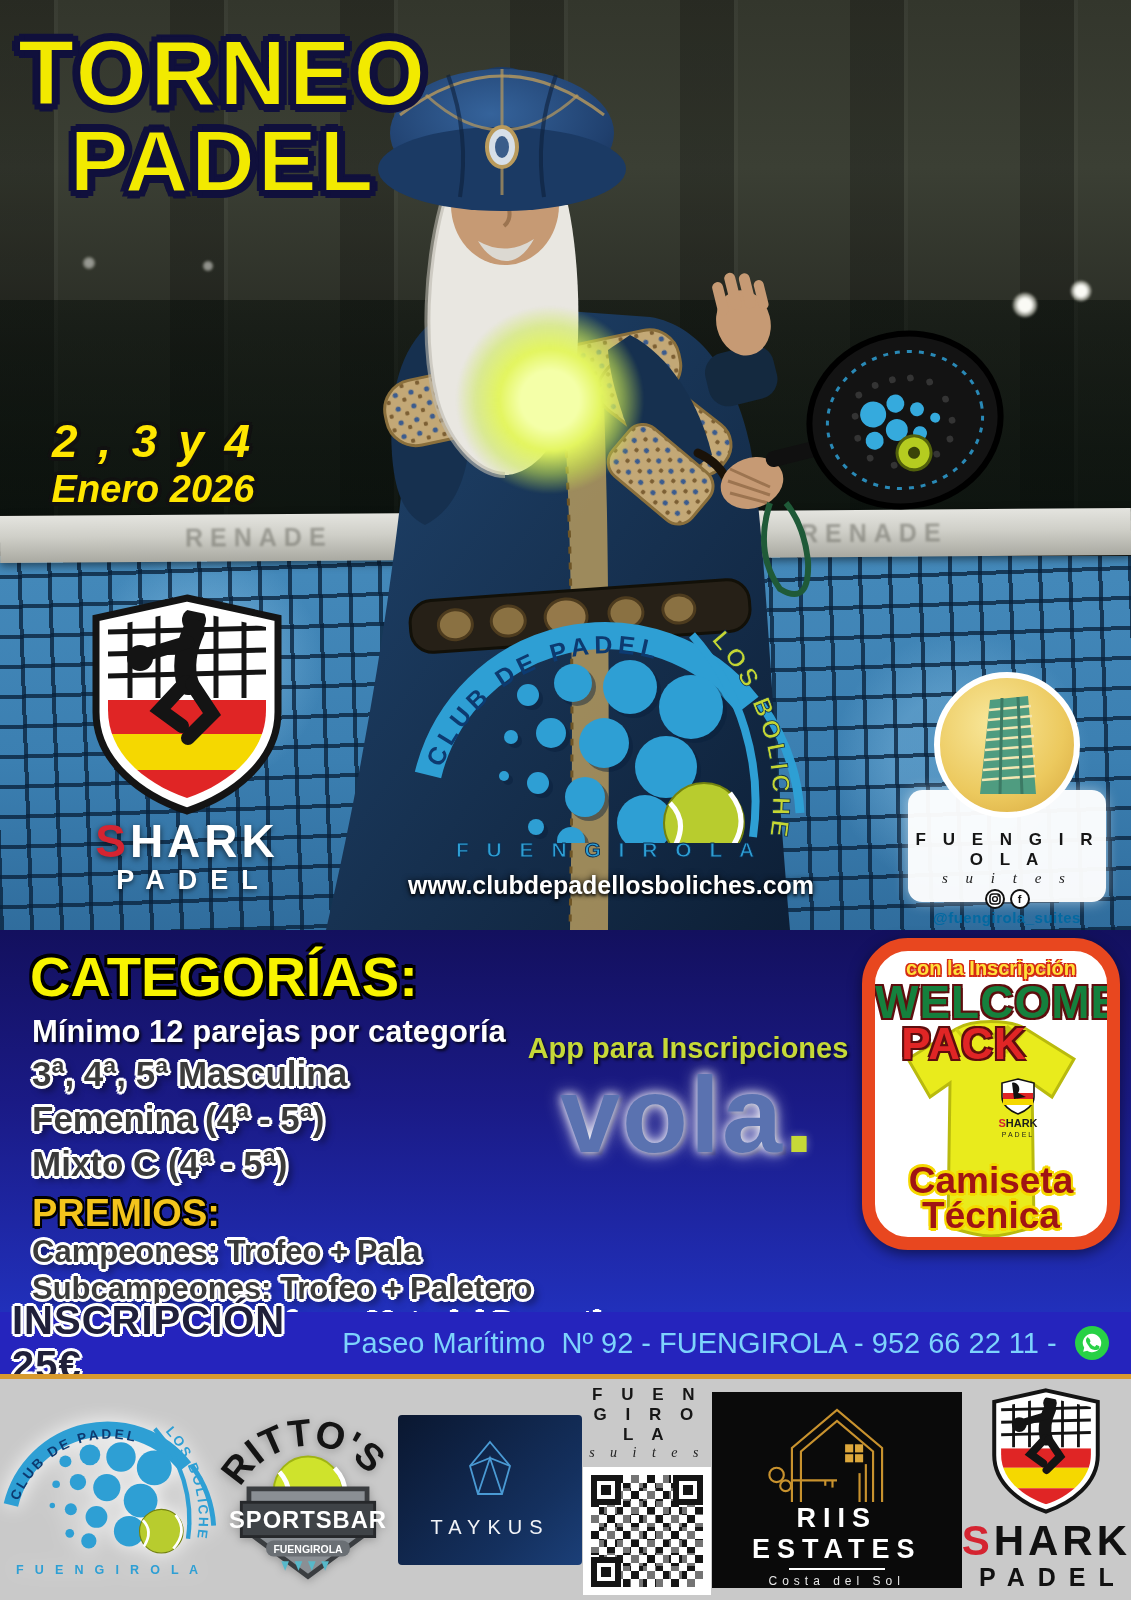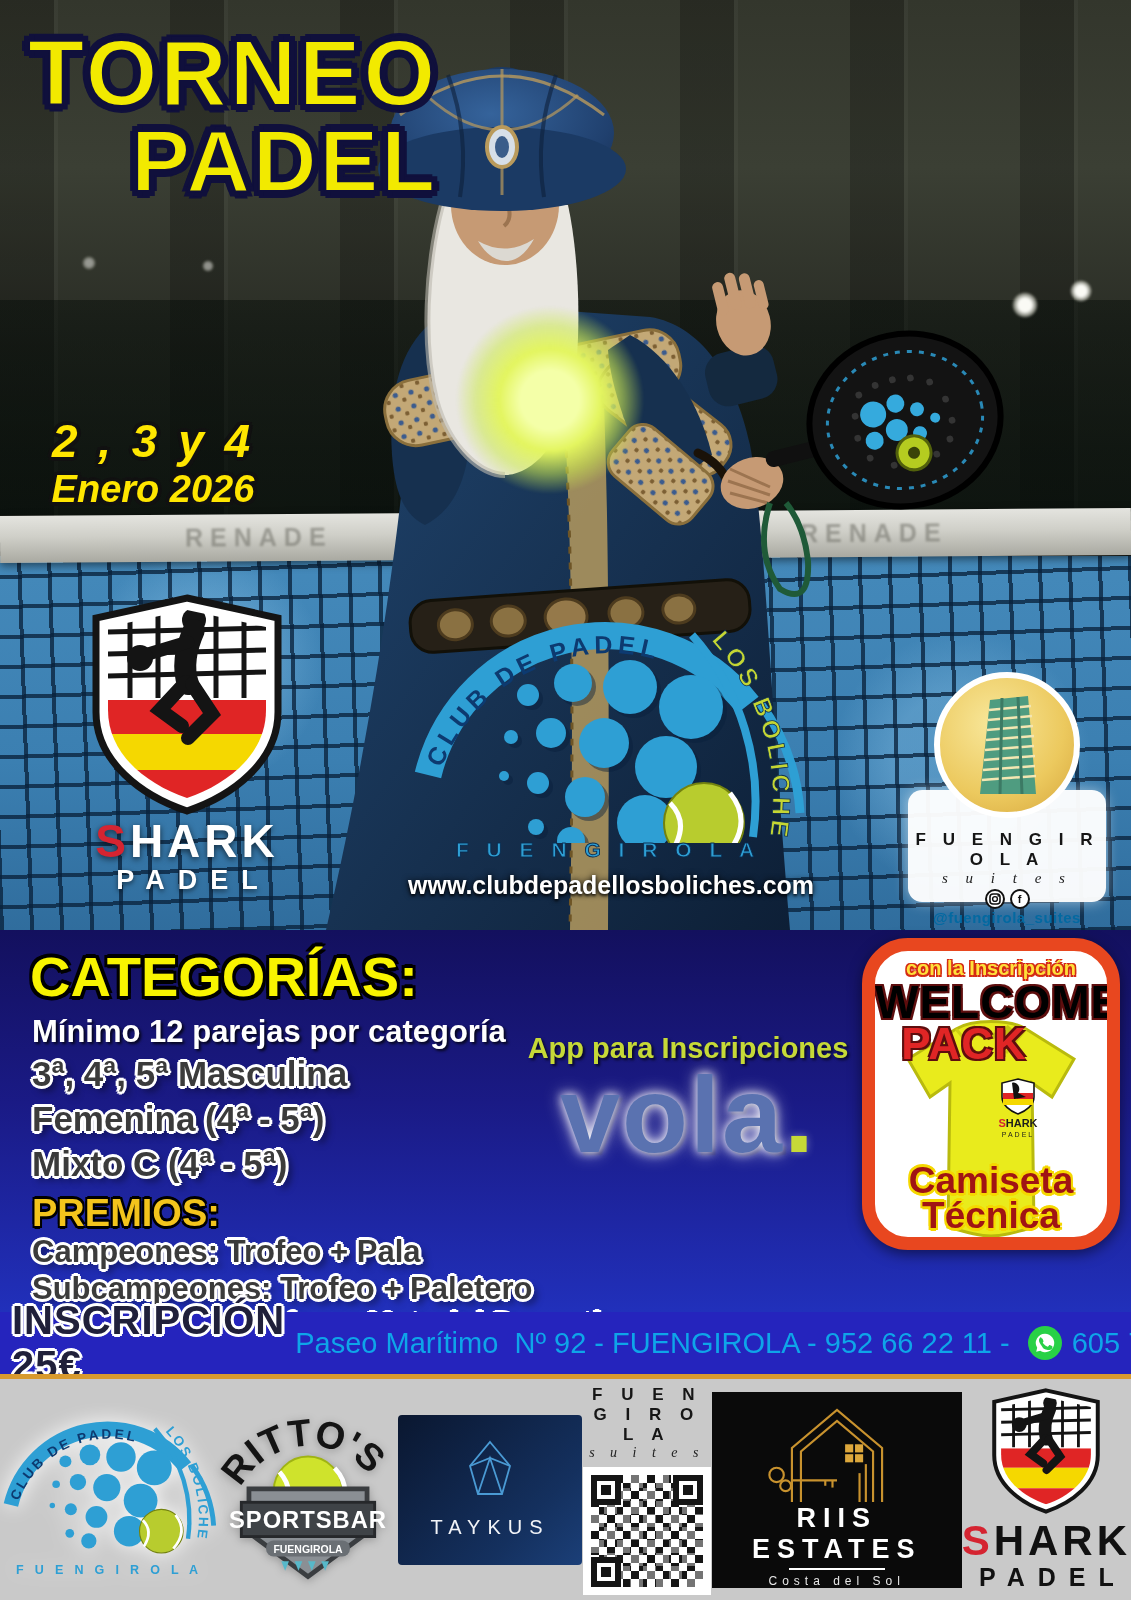--- a/index.html
+++ b/index.html
@@ -32,21 +32,21 @@
       linear-gradient(180deg,#4489ba 0%, #3b7fb1 55%, #306d9d 100%); }
   .mesh { position:absolute; inset:0;
     background:
       repeating-linear-gradient(88deg, rgba(9,34,60,.78) 0 4px, rgba(9,34,60,0) 4px 30px),
       repeating-linear-gradient(-2deg, rgba(9,34,60,.78) 0 4px, rgba(9,34,60,0) 4px 30px); }
   .ball { position:absolute; left:455px; top:305px; width:190px; height:190px; z-index:6; border-radius:50%;
     background:radial-gradient(circle, #f4ffa8 0 22%, #e3f55f 38%, rgba(205,235,80,.55) 55%, rgba(190,225,70,0) 70%);
     filter:blur(1px); }
   .man { position:absolute; left:230px; top:55px; z-index:4; }
   
-  .title { position:absolute; z-index:10; text-align:right; font-weight:800; line-height:.98;
+  .title { position:absolute; z-index:10; text-align:center; font-weight:800; line-height:.98;
     color:#f2ea00; letter-spacing:3px;
     -webkit-text-stroke:2px #10103c;
     text-shadow:5px 5px 0 #10103c,-5px 5px 0 #10103c,5px -5px 0 #10103c,-5px -5px 0 #10103c,7px 0 0 #10103c,-7px 0 0 #10103c,0 7px 0 #10103c,0 -7px 0 #10103c; }
   .title-left { left:8px; top:28px; width:430px; font-size:92px; }
   .title-left .l2 { font-size:88px; }
   .title-right { left:668px; top:24px; width:430px; font-size:88px; }
   .date { position:absolute; left:18px; top:414px; width:270px; z-index:10; text-align:center;
     font-style:italic; font-weight:bold; color:#ffe600;
     text-shadow:3px 3px 0 #111,-3px 3px 0 #111,3px -3px 0 #111,-3px -3px 0 #111,4px 0 0 #111,-4px 0 0 #111,0 4px 0 #111,0 -4px 0 #111; }
   .date .d1 { font-size:46px; letter-spacing:4px; }
@@ -88,34 +88,34 @@
   .app-block { position:absolute; left:498px; top:102px; width:380px; text-align:center; }
   .app-label { font-size:29px; font-weight:bold; color:#c6d937; text-shadow:2px 2px 3px rgba(0,0,0,.7);text-align:center; }
   .vola { font-size:108px; font-weight:800; letter-spacing:2px; color:#5a72b0; line-height:.92;
     text-shadow:0 0 10px rgba(255,255,255,.95), 0 0 18px rgba(255,255,255,.7), 3px 3px 2px rgba(20,20,80,.6); }
   .vola .dot { color:#c6d937; text-shadow:0 0 8px rgba(255,255,255,.4); }
   
   .wp-card { position:absolute; left:862px; top:8px; width:258px; height:312px; background:#fff;
     border:13px solid #e8471f; border-radius:46px; overflow:hidden; box-shadow:0 4px 14px rgba(0,0,0,.5); }
   .wp-top { position:absolute; left:0; top:6px; width:100%; text-align:center; font-size:20px; font-weight:800; color:#ffe03a; z-index:3;
     text-shadow:1.5px 1.5px 0 #d42a12,-1.5px 1.5px 0 #d42a12,1.5px -1.5px 0 #d42a12,-1.5px -1.5px 0 #d42a12; }
-  .wp-line1 { position:absolute; left:0; top:24px; width:100%; text-align:center; font-size:46px; font-weight:800; color:#000000; z-index:3; letter-spacing:1px;
+  .wp-line1 { position:absolute; left:0; top:24px; width:100%; text-align:center; font-size:46px; font-weight:800; color:#15803d; z-index:3; letter-spacing:1px;
     text-shadow:2px 2px 0 #5e0e0e,-2px 2px 0 #5e0e0e,2px -2px 0 #5e0e0e,-2px -2px 0 #5e0e0e; }
   .wp-line2 { position:absolute; left:14px; top:68px; width:150px; text-align:center; font-size:44px; font-weight:800; color:#e02525; z-index:3; letter-spacing:1px;
     text-shadow:2px 2px 0 #5e0e0e,-2px 2px 0 #5e0e0e,2px -2px 0 #5e0e0e,-2px -2px 0 #5e0e0e; }
   .wp-shirt { position:absolute; left:5px; top:48px; z-index:2; }
   .wp-bottom { position:absolute; left:0; top:212px; width:100%; text-align:center; z-index:3;
     font-size:37px; font-weight:800; line-height:.95; color:#a01414;
     text-shadow:2px 2px 0 #f5d800,-2px 2px 0 #f5d800,2px -2px 0 #f5d800,-2px -2px 0 #f5d800,0 3px 0 #f5d800,0 -3px 0 #f5d800; }
   
   .strip { position:absolute; left:0; top:1312px; width:1131px; height:62px; background:#2524bd; z-index:9;
     display:flex; align-items:center; padding-left:12px; gap:10px; }
   .strip-label { font-size:40px; font-weight:800; letter-spacing:1px; color:#20203a;
     text-shadow:2px 2px 0 #fff,-2px 2px 0 #fff,2px -2px 0 #fff,-2px -2px 0 #fff,3px 0 0 #fff,-3px 0 0 #fff,0 3px 0 #fff,0 -3px 0 #fff; }
-  .strip-addr, .strip-phone { font-size:29px; color:#0ea5e9; font-weight:normal; white-space:pre; }
+  .strip-addr, .strip-phone { font-size:29px; color:#7dd3fc; font-weight:normal; white-space:pre;margin-left:47px; }
   .wa-icon { width:34px; height:34px; border-radius:50%; background:#28d146; display:flex; align-items:center; justify-content:center; flex:0 0 auto; }
   .gold-line { position:absolute; left:0; top:1374px; width:1131px; height:5px; background:#d89a2e; z-index:9; }
   
   .footer { position:absolute; left:0; top:1379px; width:1131px; height:221px; background:#c9c9c9; z-index:9;
     display:flex; align-items:center; justify-content:space-evenly; }
   .f-item { text-align:center; }
   .club-footer { filter:drop-shadow(0 0 10px rgba(255,255,255,.95)); }
   .taykus-box { width:184px; height:150px; border-radius:4px; background:linear-gradient(135deg,#0a1730 0%, #14305e 70%, #1b3f78 100%);
     display:flex; flex-direction:column; align-items:center; justify-content:center; gap:14px; }
   .taykus-name { color:#f2f4f8; font-size:20px; letter-spacing:7px; font-weight:normal; }

